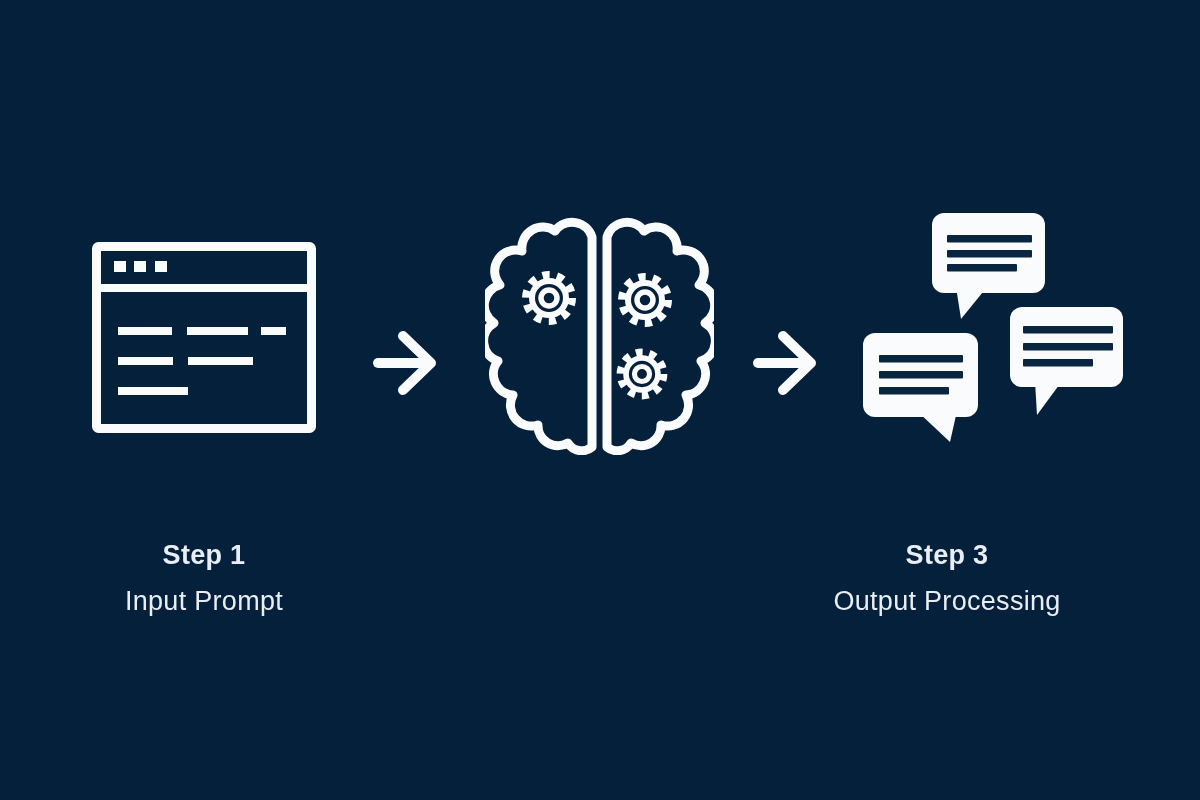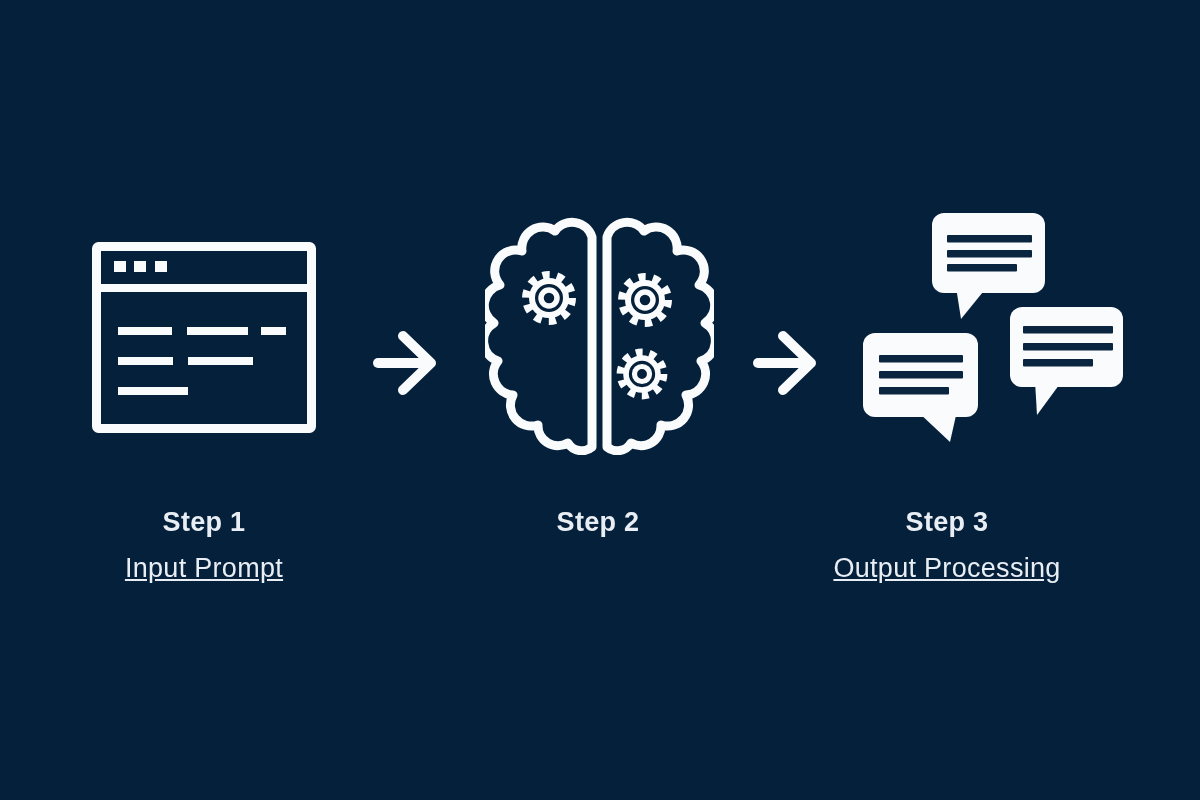--- a/index.html
+++ b/index.html
@@ -30,22 +30,23 @@
 
   .step-label, .step-sublabel {
     position: absolute;
     width: 340px;
     text-align: center;
     color: var(--txt, #E9EEF4);
     font-size: 27px;
     font-weight: 600;
     letter-spacing: 0.3px;
     line-height: 34px;
+    margin-top: 33px;
   }
-  .step-sublabel { font-weight: 500; text-decoration: underline; }
+  .step-sublabel { font-weight: 500; }
   .label-col-1 { left: 34px;  }
   .label-col-2 { left: 428px; }
   .label-col-3 { left: 777px; }
   .label-row   { top: 505px; }
   .sub-row     { top: 551px; }
 </style>
 </head>
 <body>
 
 <div class="canvas">
@@ -152,18 +153,17 @@
         <rect x="160" y="113" width="90" height="7.5" rx="1"></rect>
         <rect x="160" y="130" width="90" height="7.5" rx="1"></rect>
         <rect x="160" y="146" width="70" height="7.5" rx="1"></rect>
       </g>
     </g>
   </svg>
 
   <div class="step-label label-col-1 label-row">Step 1</div>
   <div class="step-sublabel label-col-1 sub-row">Input Prompt</div>
 
-  <div class="step-label label-col-2 label-row">Step 2</div>
 
   <div class="step-label label-col-3 label-row">Step 3</div>
   <div class="step-sublabel label-col-3 sub-row">Output Processing</div>
 
 </div>
 
 </body></html>

